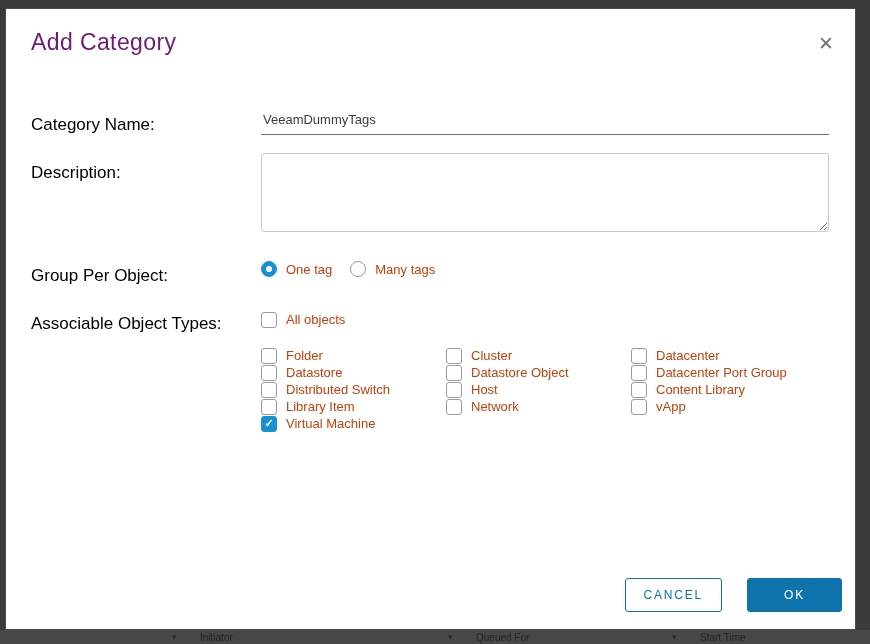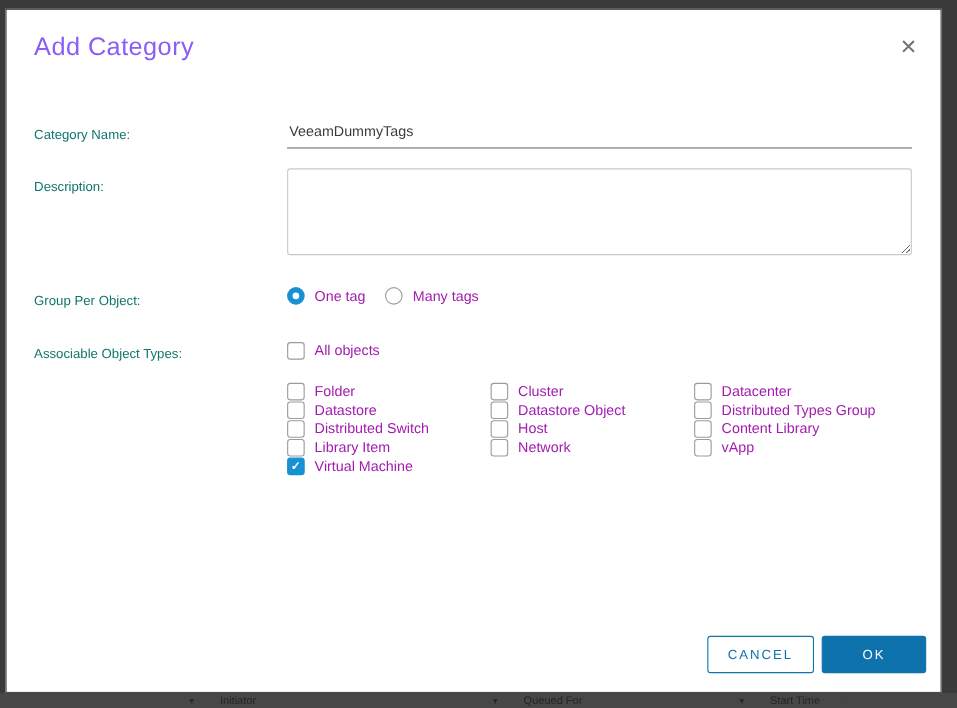--- a/index.html
+++ b/index.html
@@ -4,62 +4,62 @@
 <style>
   :root { --accent:#1791d1; --button-blue:#0e72ac; }
   * { margin:0; padding:0; box-sizing:border-box; }
   html,body { width:870px; height:644px; overflow:hidden;
     font-family:"Liberation Sans", sans-serif; background:#3a3a3a; }
 
   .modal { position:absolute; left:5px; top:8px; width:851px; height:622px;
     background:#ffffff; border:1px solid #4a4a4a; }
 
   .dialog-title { position:absolute; left:25px; top:20px;
-    font-size:23px; font-weight:300; color:#8b5cf6; letter-spacing:.4px; }
+    font-size:23px; font-weight:300; color:#701a75; letter-spacing:.4px; }
 
   .close-btn { position:absolute; right:16px; top:22px; width:26px; height:26px;
     border:none; background:transparent; color:#727272; font-size:19px;
     cursor:pointer; line-height:26px; text-align:center; }
 
-  .field-label { position:absolute; left:25px; font-size:12px; color:#0f766e; }
+  .field-label { position:absolute; left:25px; font-size:17px; color:#000000; }
 
   .name-input { position:absolute; left:255px; top:98px; width:568px; height:28px;
     border:none; border-bottom:1px solid #6e6e6e; outline:none;
     font-family:"Liberation Sans", sans-serif; font-size:13px; color:#3c3c3c;
     padding:0 0 2px 2px; background:transparent; }
 
   .desc-textarea { position:absolute; left:255px; top:144px; width:568px; height:79px;
     border:1px solid #c9c9c9; border-radius:3px; outline:none; resize:both;
     font-family:"Liberation Sans", sans-serif; font-size:13px; color:#3c3c3c;
     padding:6px 8px; }
 
   .radio-group { position:absolute; left:255px; top:252px; display:flex;
     gap:18px; align-items:center; }
   .radio-item { display:inline-flex; align-items:center; cursor:pointer; }
   .radio-circle { width:16px; height:16px; border:1px solid #9b9b9b; border-radius:50%;
     background:#fff; display:inline-flex; align-items:center; justify-content:center; }
   .radio-item.selected .radio-circle { background:var(--accent); border-color:var(--accent); }
   .radio-dot { width:6px; height:6px; border-radius:50%; background:transparent; }
   .radio-item.selected .radio-dot { background:#ffffff; }
 
-  .ctl-label { margin-left:9px; font-size:13px; color:#a21caf; }
+  .ctl-label { margin-left:9px; font-size:13px; color:#c2410c; }
 
   .checkbox-item { display:inline-flex; align-items:center; cursor:pointer; height:17px; }
   .checkbox-box { width:16px; height:16px; border:1px solid #9b9b9b; border-radius:3px;
     background:#fff; display:inline-flex; align-items:center; justify-content:center;
     font-size:11px; font-weight:bold; color:transparent; flex:none; }
   .checkbox-item.checked .checkbox-box { background:var(--accent);
     border-color:var(--accent); color:#ffffff; }
 
   .all-objects-wrap { position:absolute; left:255px; top:300px; }
 
   .checkbox-grid { position:absolute; left:255px; top:338px;
     display:grid; grid-template-columns:185px 185px 210px; }
 
-  .actions { position:absolute; right:13px; top:569px; display:flex; gap:7px; }
+  .actions { position:absolute; right:13px; top:569px; display:flex; gap:25px; }
   .btn { height:34px; border-radius:3px; font-family:"Liberation Sans", sans-serif;
     font-size:12px; font-weight:500; letter-spacing:1.8px; cursor:pointer; }
   .btn-cancel { background:#ffffff; border:1px solid #1073ae; color:#0c72ae; padding:0 18px; }
   .btn-ok { background:var(--button-blue); border:1px solid var(--button-blue);
     color:#ffffff; padding:0 36px; }
 
   .bottom-strip { position:absolute; left:0; bottom:0; width:870px; height:14px;
     background:#474747; overflow:hidden; }
   .bg-col-header { position:absolute; top:0; font-size:10px; line-height:15px;
     color:#252525; white-space:nowrap; }
@@ -142,21 +142,21 @@
         <span class="ctl-label">Datastore</span>
       </span>
 
       <span class="checkbox-item">
         <span class="checkbox-box">✓</span>
         <span class="ctl-label">Datastore Object</span>
       </span>
 
       <span class="checkbox-item">
         <span class="checkbox-box">✓</span>
-        <span class="ctl-label">Distributed Types Group</span>
+        <span class="ctl-label">Datacenter Port Group</span>
       </span>
 
       <span class="checkbox-item">
         <span class="checkbox-box">✓</span>
         <span class="ctl-label">Distributed Switch</span>
       </span>
 
       <span class="checkbox-item">
         <span class="checkbox-box">✓</span>
         <span class="ctl-label">Host</span>

